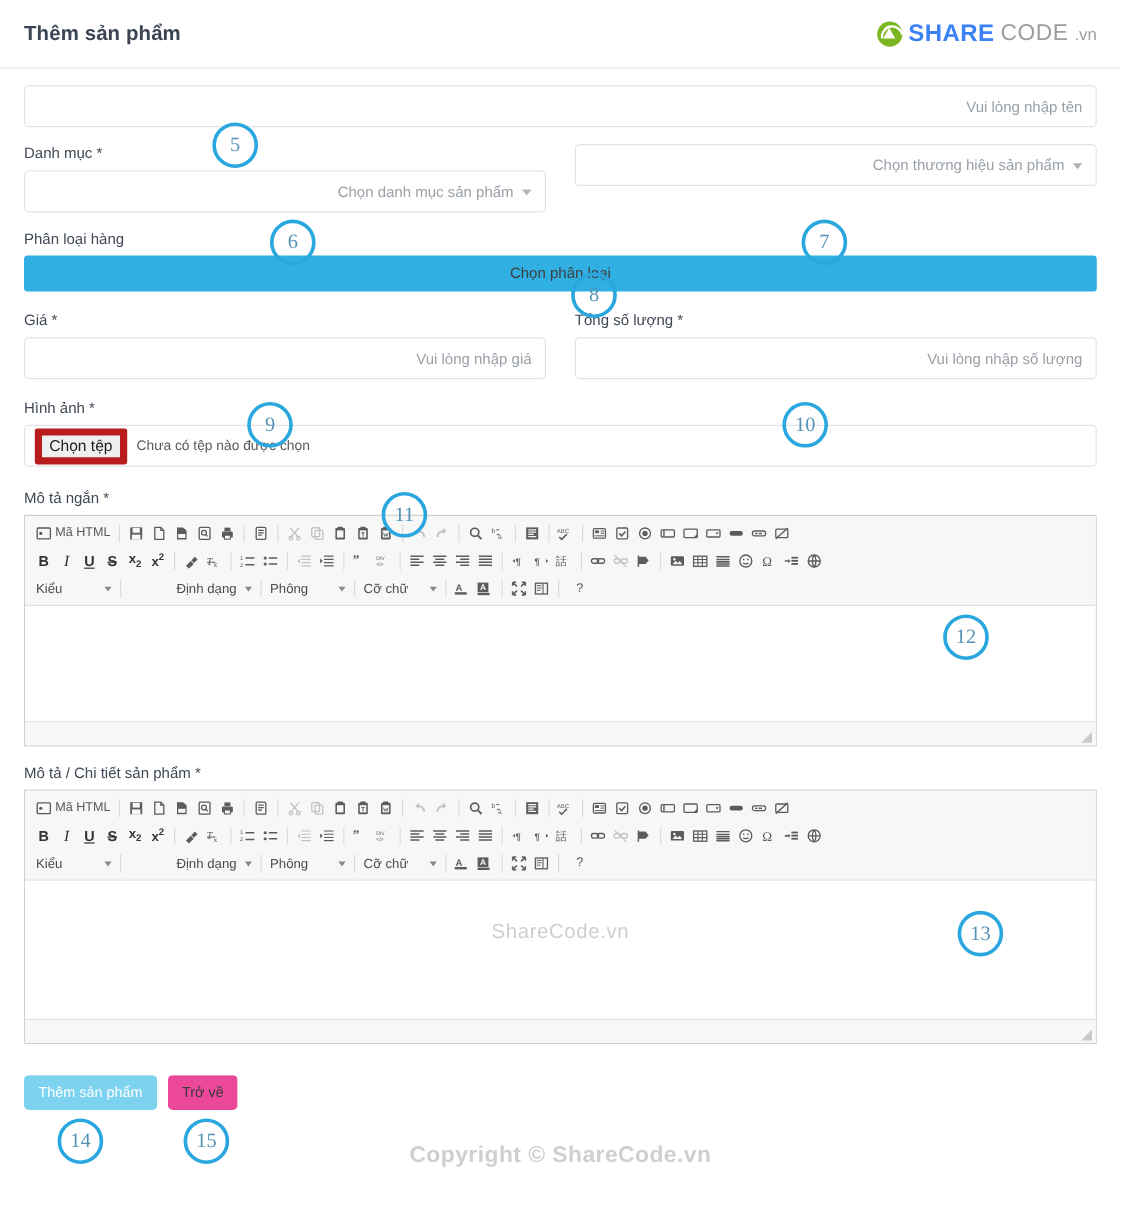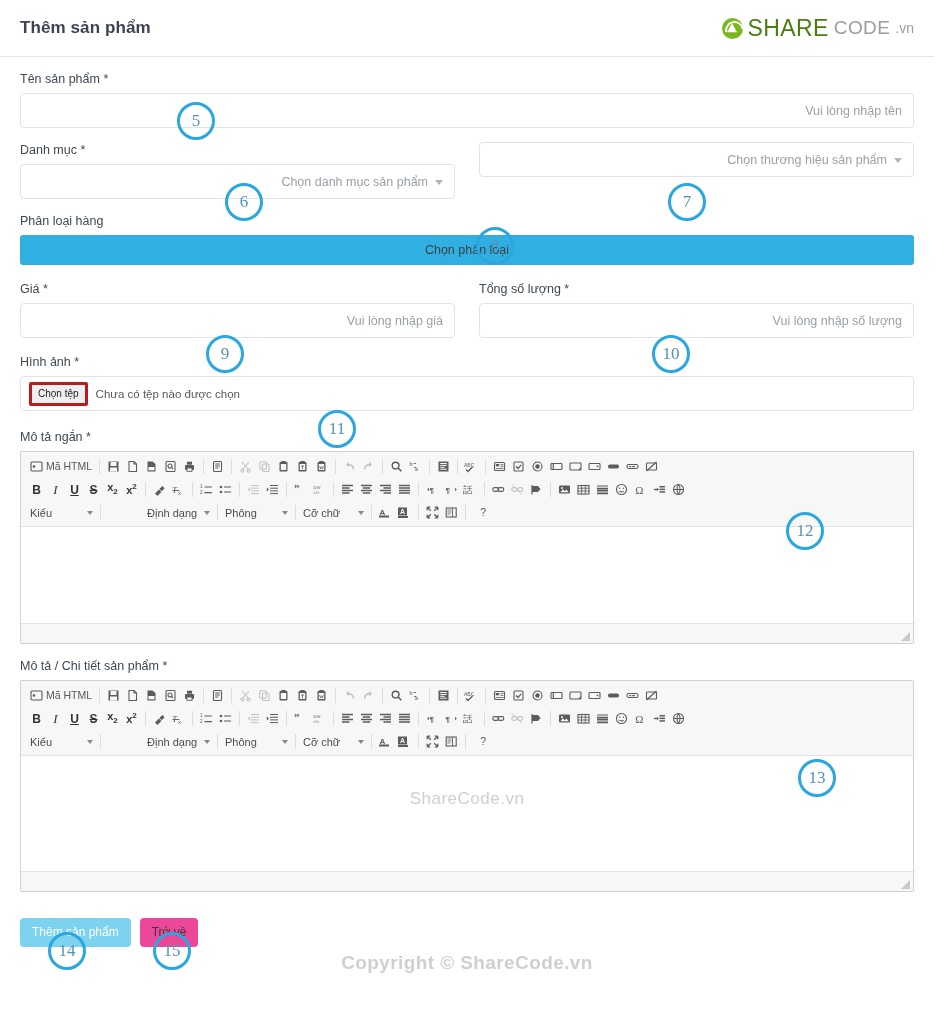--- a/index.html
+++ b/index.html
@@ -59,21 +59,21 @@
     content: "";
     position: absolute;
     left: 3px; top: 3px;
     width: 15px; height: 15px;
     border-radius: 50%;
     border: 2px solid #fff;
     border-right-color: transparent;
     border-bottom-color: transparent;
     transform: rotate(35deg);
   }
-  .logo-share { color: #4d7c0f; font-size: 23px; font-weight: normal; letter-spacing: .4px; }
+  .logo-share { color: #3b82f6; font-size: 20px; font-weight: bold; letter-spacing: .4px; }
   .logo-code  { color: #9d9d9d; font-size: 19px; font-weight: normal; letter-spacing: .4px; }
   .logo-vn    { color: #9d9d9d; font-size: 14px; font-weight: normal; }
 
   
   .form-body { padding: 14px 20px 0 20px; }
   .field-label {
     font-size: 12.5px;
     color: #3f4854;
     margin: 0 0 6px 0;
     line-height: 16px;
@@ -121,24 +121,24 @@
     height: 35px;
     border: 1px solid #e1e3e6;
     border-radius: 4px;
     background: #fff;
     display: flex;
     align-items: center;
     padding: 0 8px;
     gap: 8px;
   }
   .file-btn {
-    border: 3px solid #b91c1c;
+    border: 6px solid #b91c1c;
     background: #efefef;
     border-radius: 2px;
-    font-size: 10px;
+    font-size: 13px;
     color: #222;
     padding: 2px 6px;
     line-height: 14px;
   }
   .file-status { font-size: 11.5px; color: #5a5a5a; }
 
   
   .editor {
     border: 1px solid #d1d1d1;
     background: #fff;
@@ -288,21 +288,20 @@
       <span class="logo-mark"></span>
       <span class="logo-share">SHARE</span>
         <span class="logo-code">CODE</span>
         <span class="logo-vn">.vn</span>
     </div>
   </div>
 
   <div class="form-body">
 
     <div class="field">
-      <div class="field-label">Tên sản phẩm *</div>
       <div class="input-box">
         <span>Vui lòng nhập tên</span>
       </div>
     </div>
 
     <div class="row">
       <div class="col">
         <div class="field-label">Danh mục *</div>
         <div class="input-box select-box">
           <span>Chọn danh mục sản phẩm</span>

